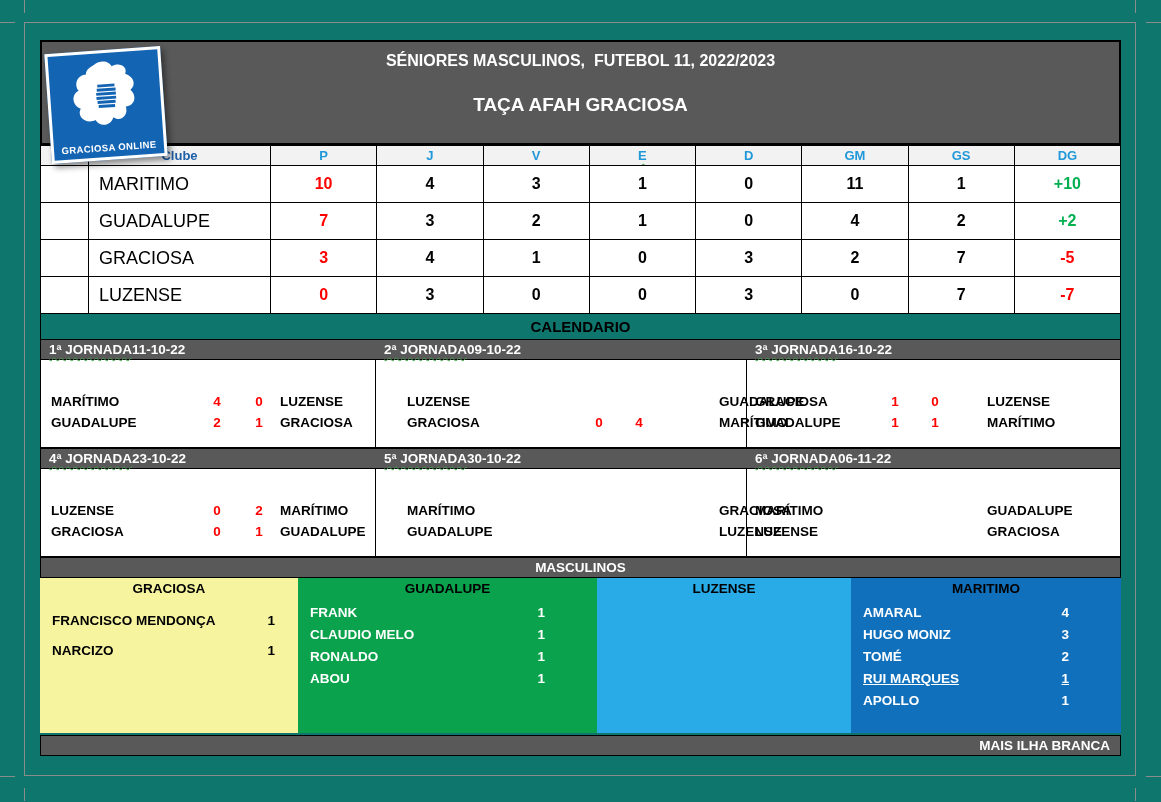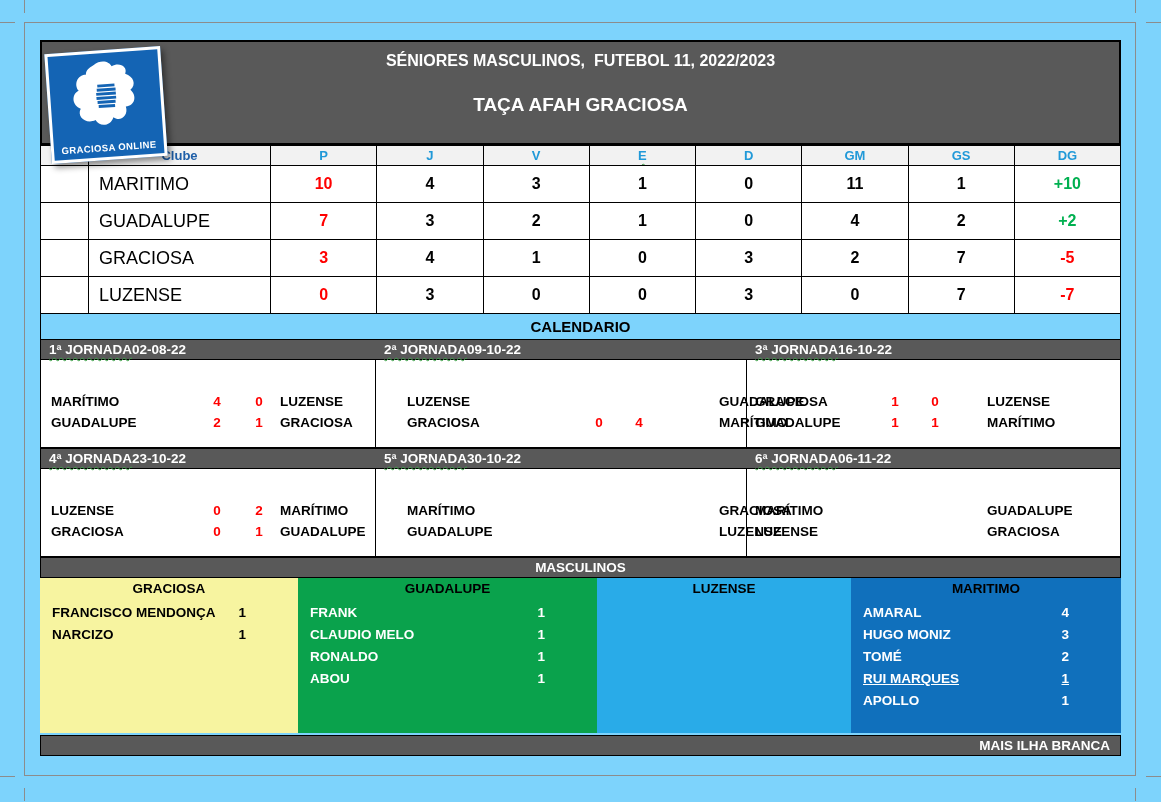--- a/index.html
+++ b/index.html
@@ -1,17 +1,17 @@
 <!DOCTYPE html>
 <html><head>
 <meta charset="utf-8">
 <style>
   * { box-sizing: border-box; margin: 0; padding: 0; }
   body { margin: 0; background: #ffffff; font-family: "Liberation Sans", sans-serif; }
-  .page { position: relative; width: 1161px; height: 802px; background: #7dd3fc; overflow: hidden; }
+  .page { position: relative; width: 1161px; height: 802px; background: #0f766e; overflow: hidden; }
 
   
   .frame { position: absolute; left: 24px; top: 22px; width: 1112px; height: 754px; border: 1px solid #8c8c8c; }
   .tick { position: absolute; background: #8c8c8c; }
   .tv { width: 1px; height: 13px; } .th { height: 1px; width: 15px; }
   .t1{left:24px;top:0;} .t2{left:0;top:22px;} .t3{left:1135px;top:0;} .t4{left:1146px;top:22px;}
   .t5{left:0;top:776px;} .t6{left:24px;top:788px;} .t7{left:1146px;top:776px;} .t8{left:1135px;top:788px;}
 
   .content { position: absolute; left: 40px; top: 40px; width: 1081px; }
 
@@ -61,21 +61,21 @@
   .mscore { color: #ff0000; text-align: center; }
 
   
   .marc-bar { height: 21px; background: #595959; border: 1px solid #000; display: flex; align-items: center; justify-content: center;
               color: #fff; font-size: 13.5px; font-weight: bold; }
   .scorers { display: flex; height: 155px; }
   .scol0 { width: 258px; } .scol1 { width: 299px; } .scol2 { width: 254px; } .scol3 { width: 270px; }
   .scol-h { height: 23px; padding-top: 3px; text-align: center; color: #000; font-size: 13.5px; font-weight: bold; }
   .srow { display: flex; justify-content: space-between; height: 22px; align-items: center;
           padding-left: 12px; padding-right: 52px; font-size: 13.5px; font-weight: bold; }
-  .scol0 .srow { padding-right: 52px; }
+  .scol0 .srow { padding-right: 23px; margin-top: 8px; }
 
   
   .gap2 { height: 2px; }
   .footer-bar { height: 21px; background: #595959; border: 1px solid #000; display: flex; align-items: center; justify-content: flex-end;
                 padding-right: 10px; color: #fff; font-size: 13.5px; font-weight: bold; }
 </style>
 </head>
 <body>
 
 <div class="page">
@@ -191,21 +191,21 @@
     </table>
 
     <div class="calendario-row">
       <span>CALENDARIO</span>
     </div>
 
     <div>
         <div class="cal-bar">
           <div class="cal-bar-sec s0">
             <span class="jname">1ª JORNADA</span>
-            <span class="jdate">02-08-22</span>
+            <span class="jdate">11-10-22</span>
           </div>
           <div class="cal-bar-sec s1">
             <span class="jname">2ª JORNADA</span>
             <span class="jdate">09-10-22</span>
           </div>
           <div class="cal-bar-sec s2">
             <span class="jname">3ª JORNADA</span>
             <span class="jdate">16-10-22</span>
           </div>
         </div>

